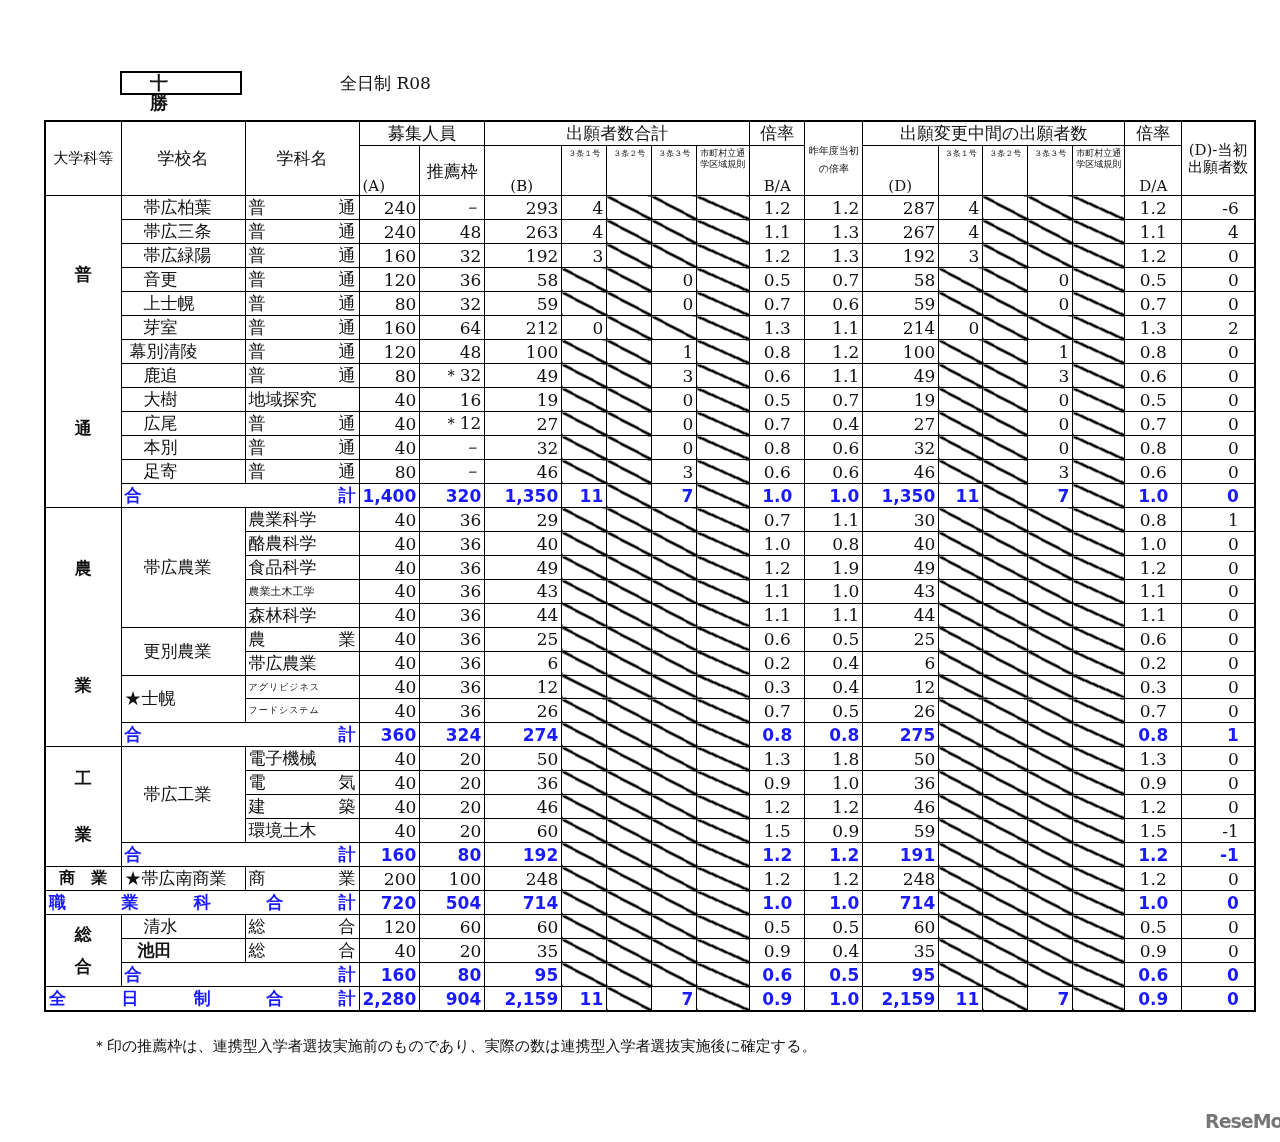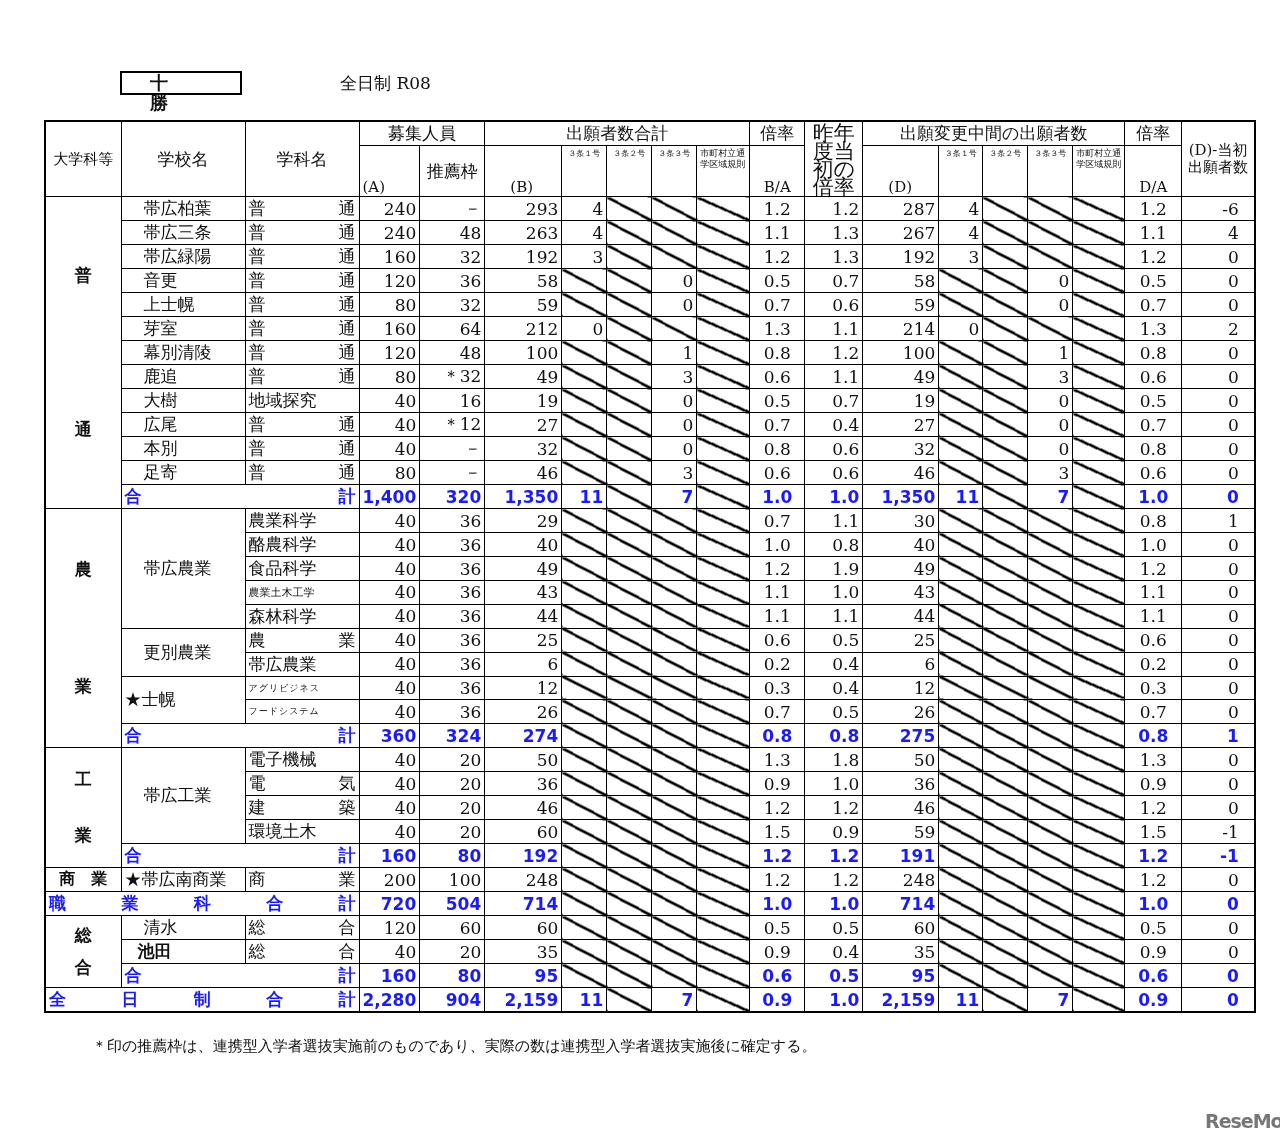--- a/index.html
+++ b/index.html
@@ -53,21 +53,21 @@
       <col style="width:73px">
   </colgroup>
   <thead id="thead">
       <tr>
         <th class="ctr" rowspan="2" style="font-size: 15px;">大学科等</th>
         <th class="ctr" rowspan="2">学校名</th>
         <th class="ctr" rowspan="2">学科名</th>
         <th class="ctr" colspan="2">募集人員</th>
         <th class="ctr" colspan="5">出願者数合計</th>
         <th class="ctr">倍率</th>
-        <th class="ctr small" rowspan="2" style="font-size: 21px; line-height: 18px; white-space: normal; vertical-align: middle; text-align: center;">昨年度当初の倍率</th>
+        <th class="ctr small" rowspan="2" style="font-size: 10px; line-height: 18px; white-space: normal; vertical-align: middle; text-align: center;">昨年度当初の倍率</th>
         <th class="ctr" colspan="5">出願変更中間の出願者数</th>
         <th class="ctr">倍率</th>
         <th class="ctr" rowspan="2" style="font-size: 15px; line-height: 17px; white-space: normal;">(D)-当初出願者数</th>
       </tr>
       <tr>
         <th class="" style="text-align: left; vertical-align: bottom; height: 50px; font-size: 15px;">(A)</th>
         <th class="ctr" style="white-space: normal; line-height: 22px;">推薦枠</th>
         <th class="" style="text-align: left; vertical-align: bottom; padding-left: 25px; font-size: 15px;">(B)</th>
         <th class="small ctr" style="font-size: 8px;">３条１号</th>
         <th class="small ctr" style="font-size: 8px;">３条２号</th>
@@ -233,21 +233,21 @@
         <td class="num">1.1</td>
         <td class="num">214</td>
         <td class="num">0</td>
         <td class="na"></td>
         <td class="na"></td>
         <td class="na"></td>
         <td class="ctr">1.3</td>
         <td class="num" style="padding-right: 15px;">2</td>
       </tr>
       <tr>
-        <td class="" style="padding-left: 22px;">幕別清陵</td>
+        <td class="" style="padding-left: 8px;">幕別清陵</td>
         <td class="">
           <div class="dept">
             <span>普</span>
             <span>通</span>
           </div>
         </td>
         <td class="num">120</td>
         <td class="num">48</td>
         <td class="num">100</td>
         <td class="na"></td>

